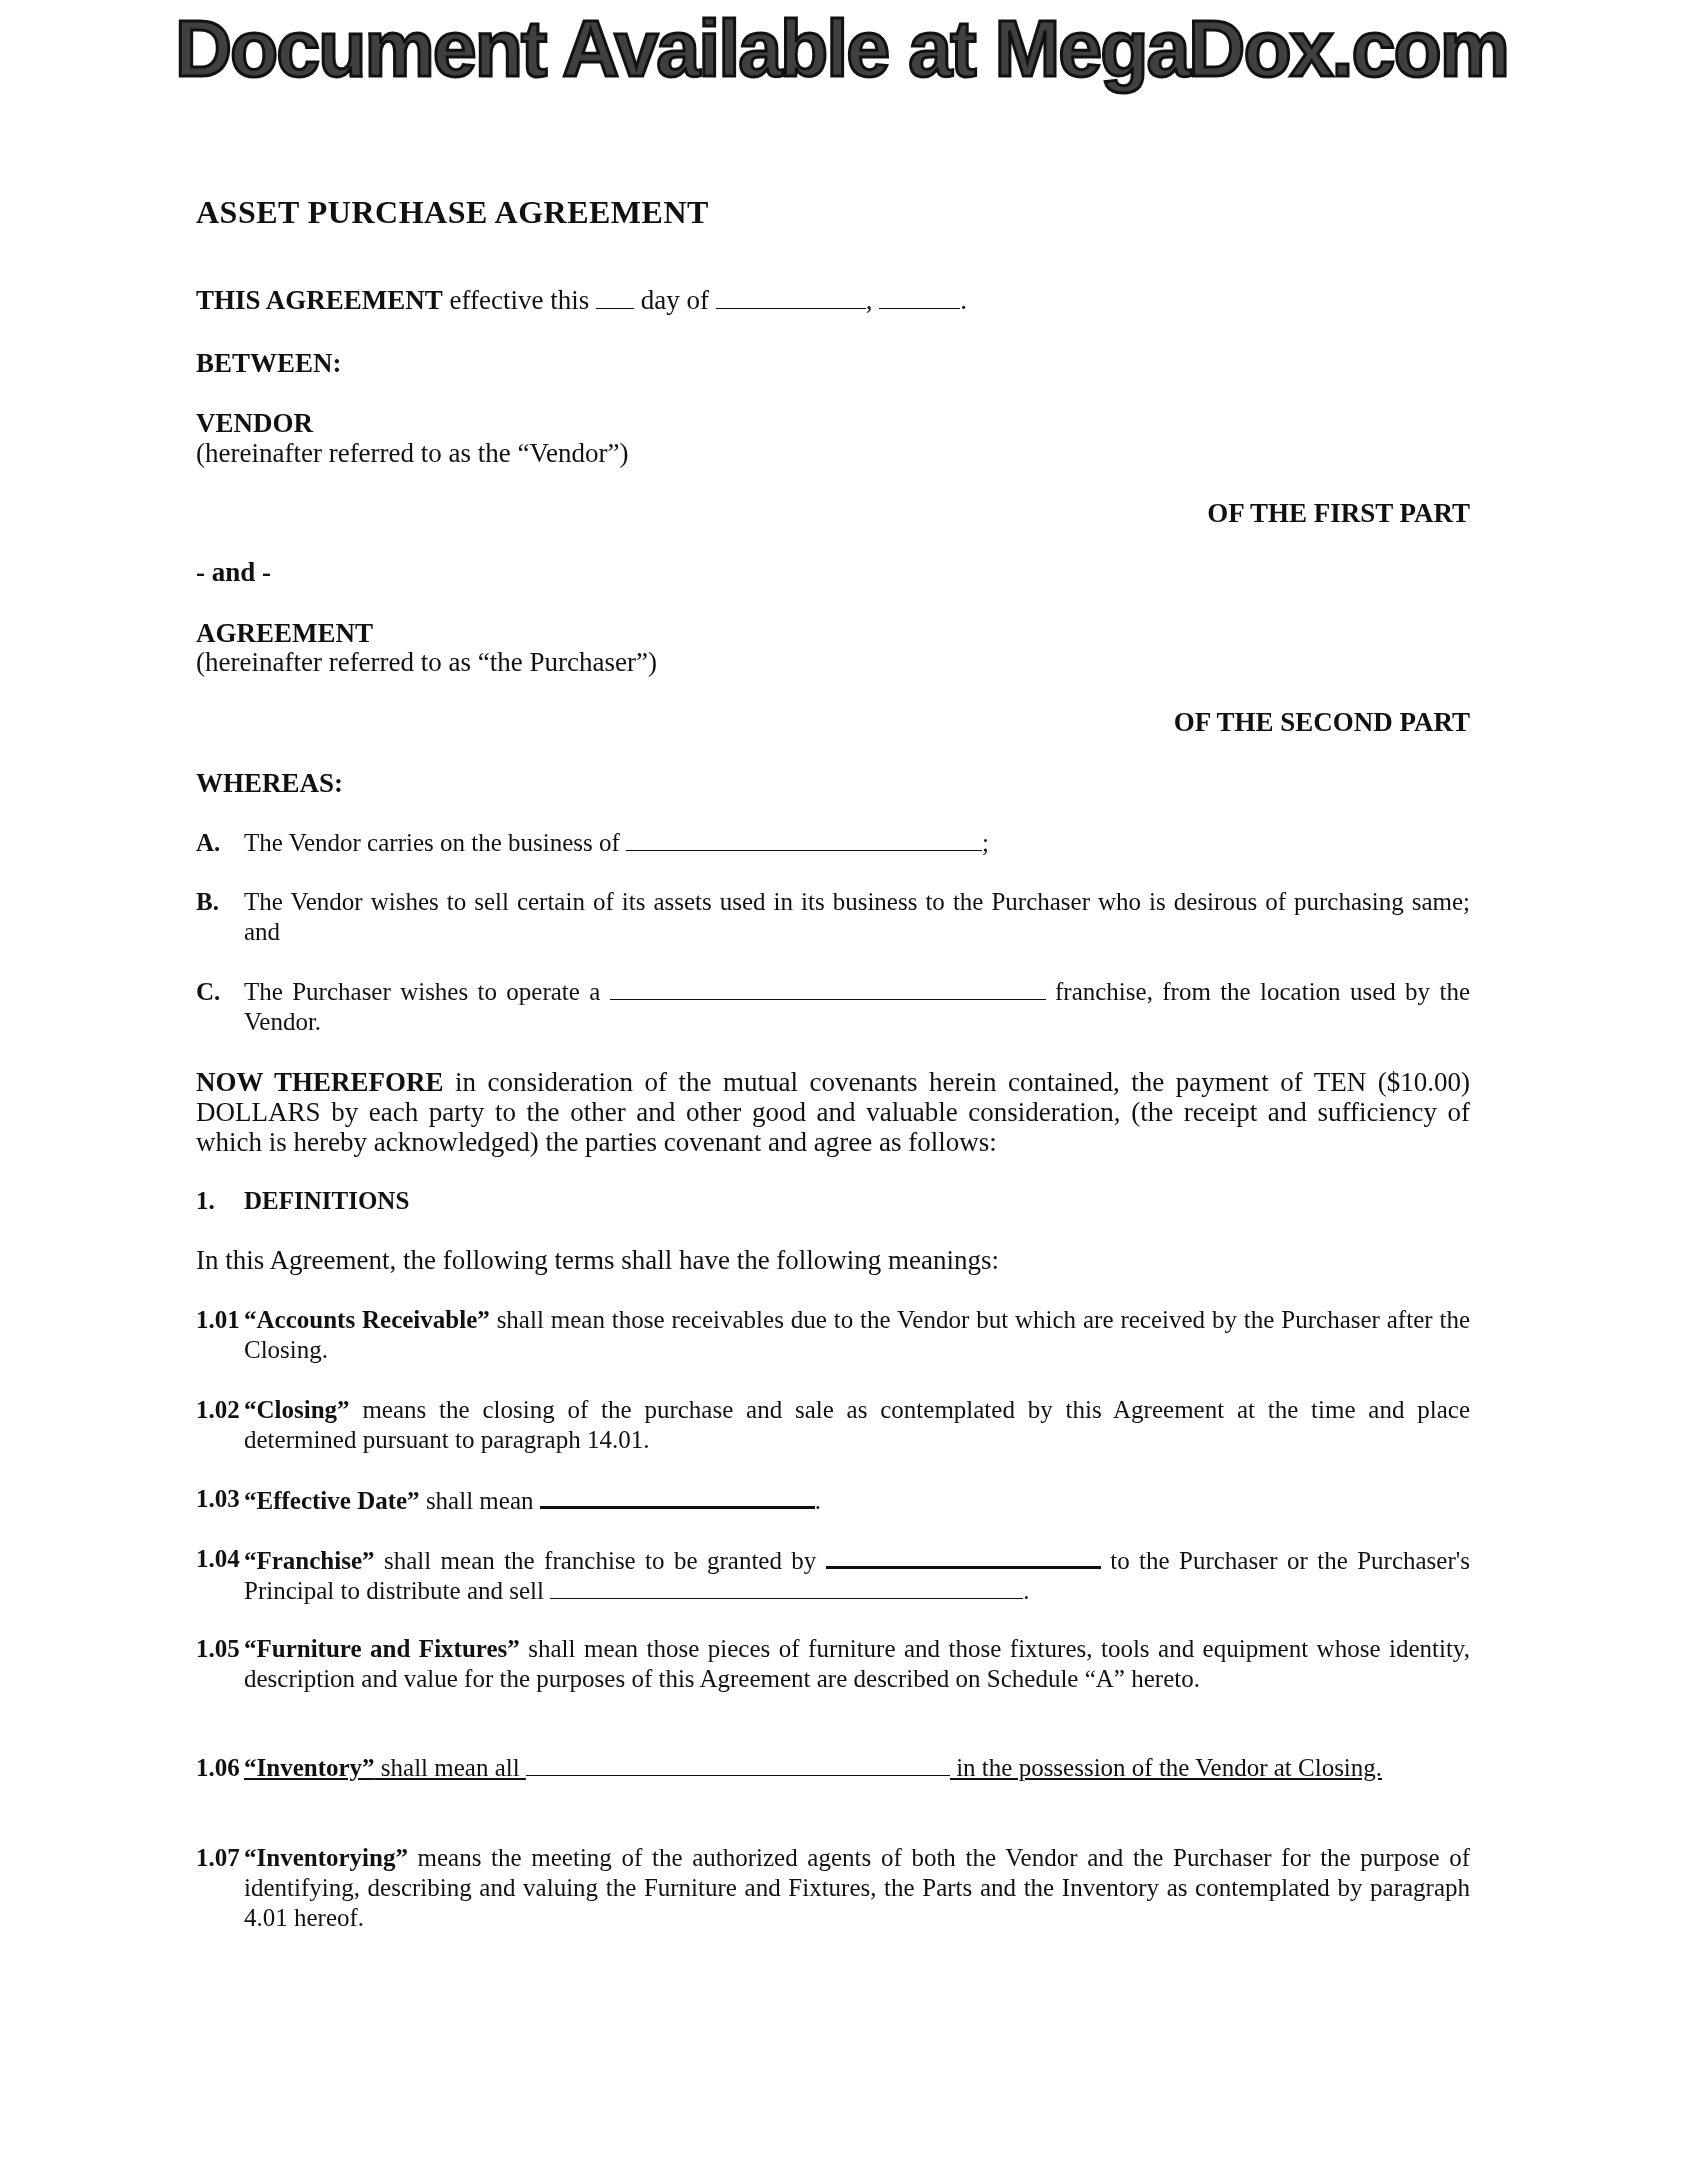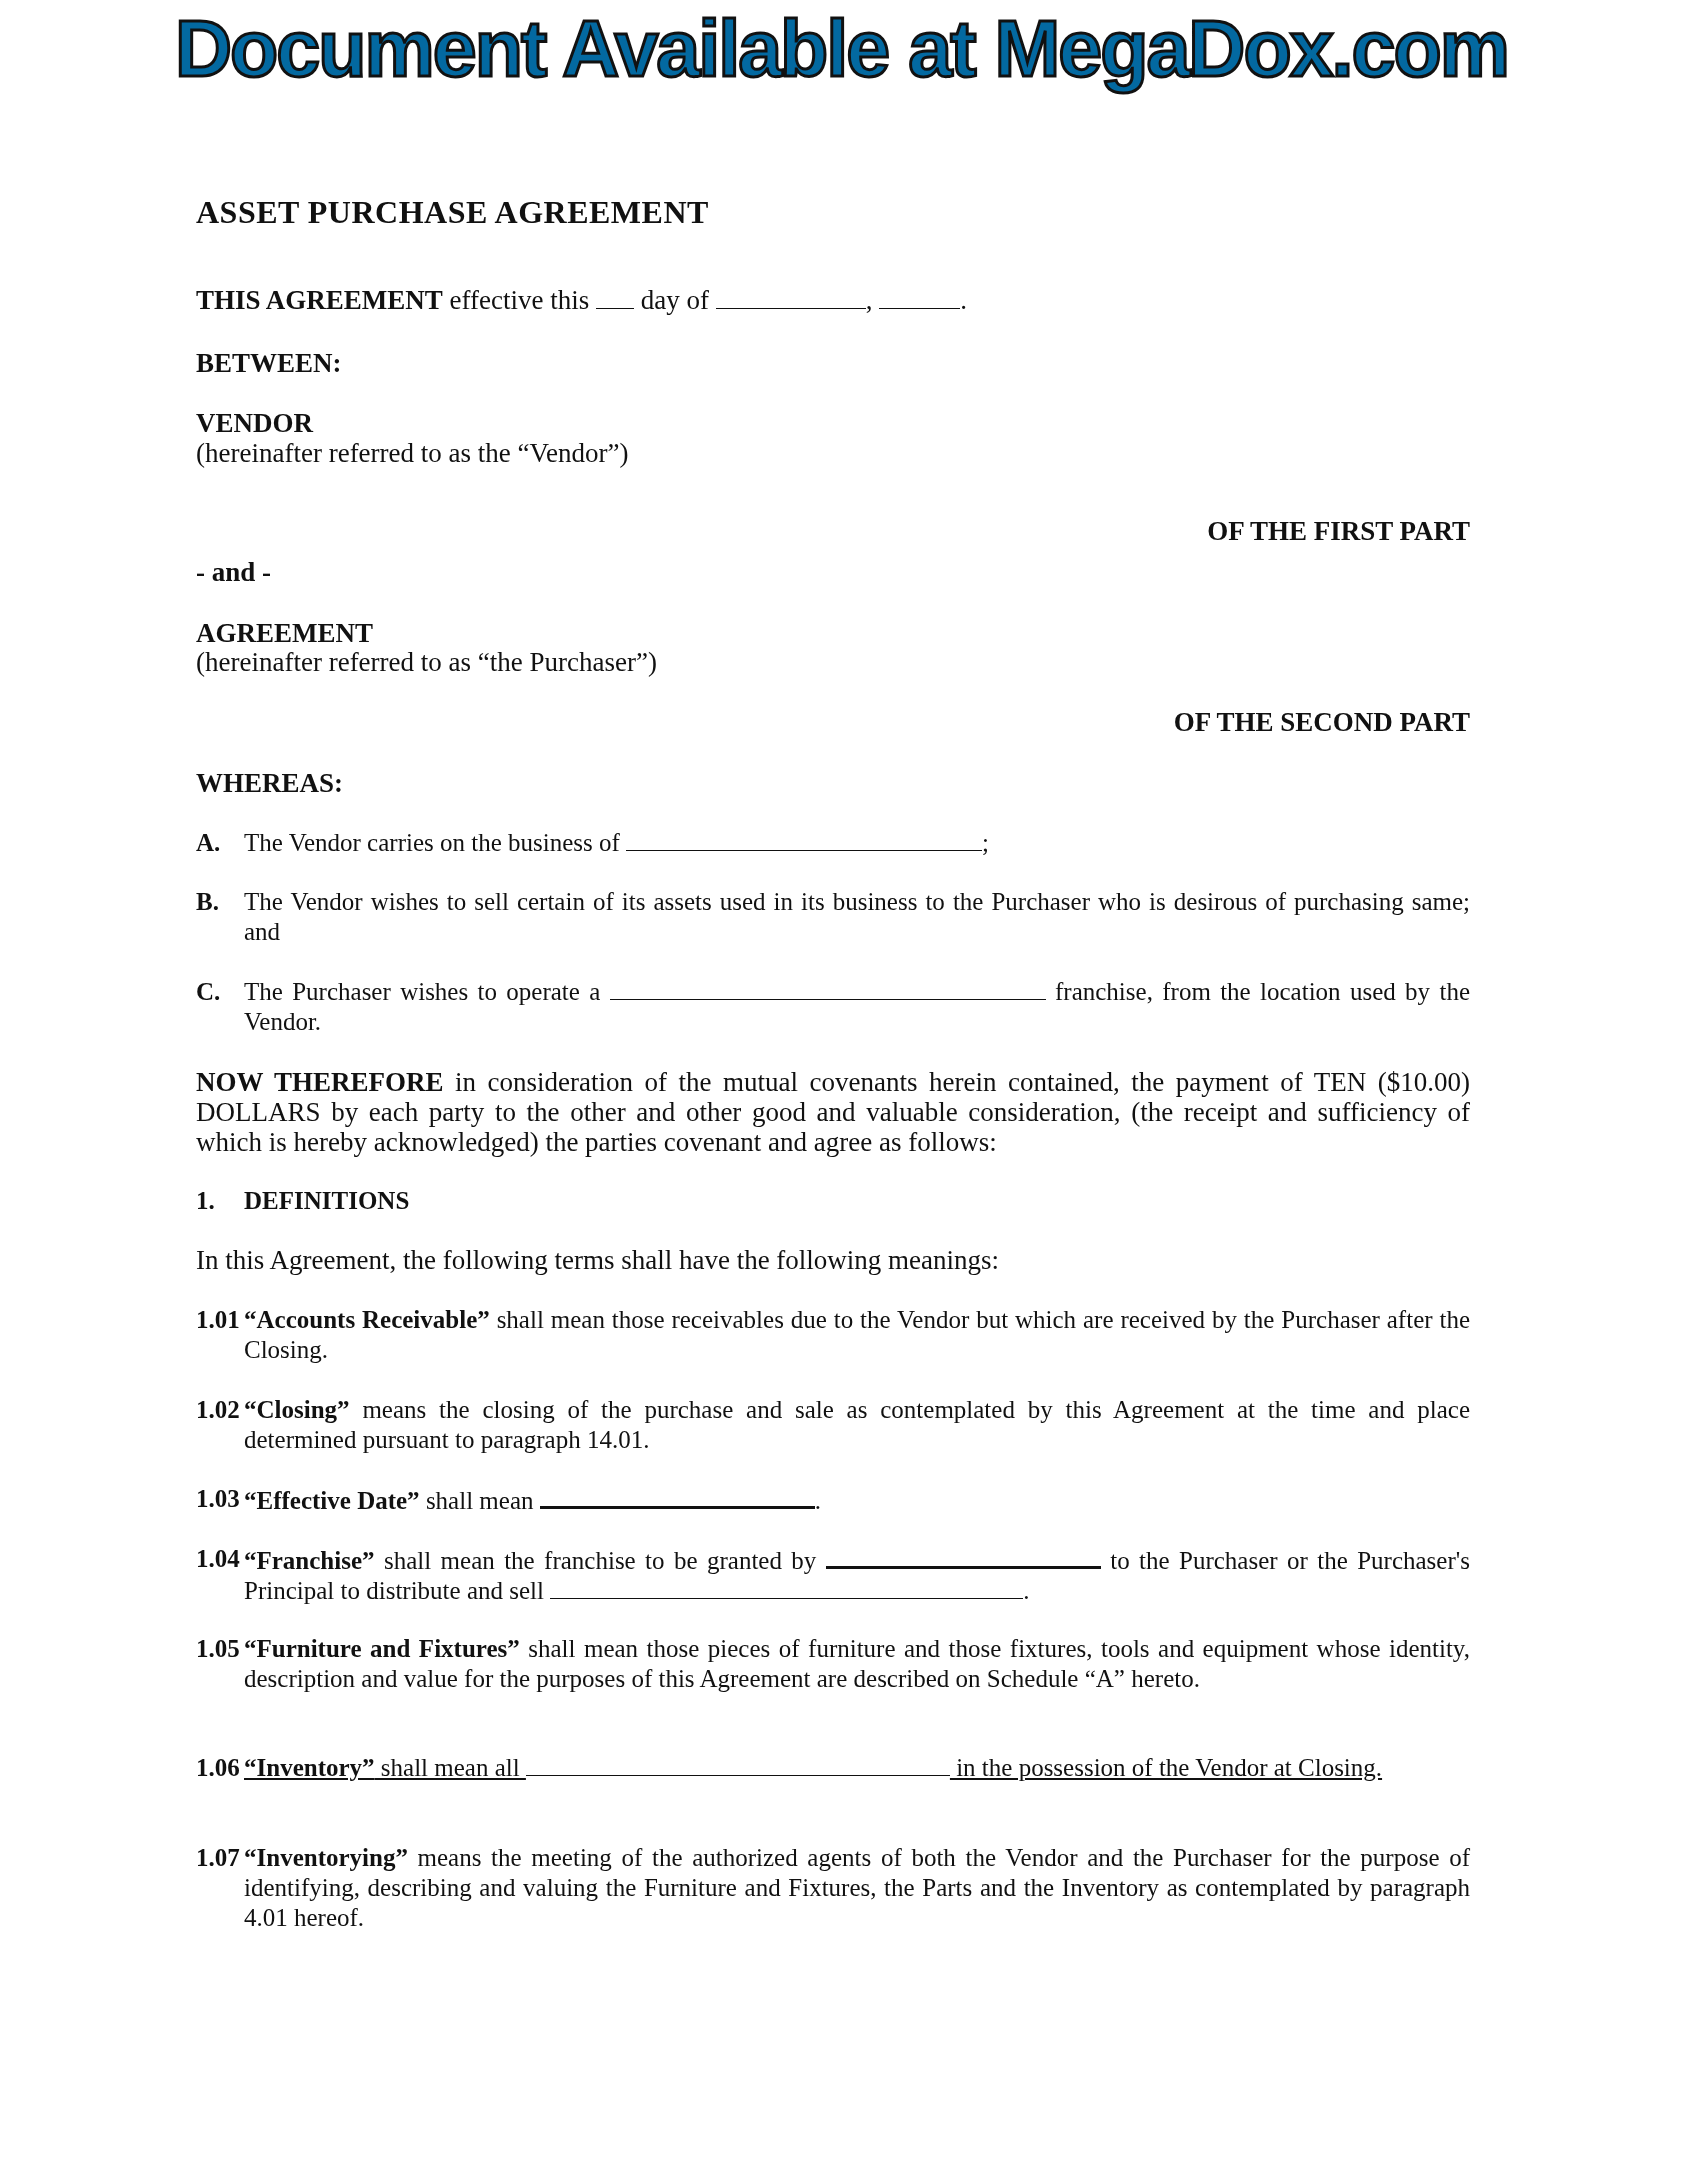--- a/index.html
+++ b/index.html
@@ -1,20 +1,20 @@
 <!DOCTYPE html>
 <html><head>
 <meta charset="utf-8">
 <style>
   html, body { margin:0; padding:0; background:#ffffff; }
   body { width:1683px; height:2178px; position:relative; overflow:hidden;
          font-family:"Liberation Serif", "DejaVu Serif", serif; color:#111; }
   .banner { position:absolute; top:4px; left:0; width:1683px; text-align:center;
             font-family:"Liberation Sans", "DejaVu Sans", sans-serif; font-weight:bold;
-            font-size:79px; letter-spacing:-2px; color:#0369a1;
+            font-size:79px; letter-spacing:-2px; color:#404040;
             -webkit-text-stroke:3px #111; line-height:89px; }
   .page { position:absolute; left:196px; width:1274px; top:0; }
   .abs { position:absolute; left:0; width:1274px; }
   .center { text-align:left; }
   .right { text-align:right; }
   .title { font-size:32px; font-weight:bold; letter-spacing:0.5px; }
   .txt { font-size:27px; line-height:30px; }
   .b { font-weight:bold; }
   .blank { display:inline-block; border-bottom:1.5px solid #111; height:22px; vertical-align:baseline; }
   .blank.thick { border-bottom:3px solid #111; }
@@ -33,21 +33,21 @@
   <div class="abs center title" style="top:194px;">ASSET PURCHASE AGREEMENT</div>
 
   <div class="abs center txt" style="top:285px;">
     <span class="b">THIS AGREEMENT</span><span> effective this </span><span class="blank" style="width:38px;"></span><span> day of </span><span class="blank" style="width:150px;"></span><span>, </span><span class="blank" style="width:81px;"></span><span>.</span>
   </div>
 
   <div class="abs txt b" style="top:348px;">BETWEEN:</div>
 
   <div class="abs center txt b" style="top:408px;">VENDOR</div>
   <div class="abs center txt" style="top:438px;">(hereinafter referred to as the “Vendor”)</div>
-  <div class="abs right txt b" style="top:498px;margin-top:18px;">OF THE FIRST PART</div>
+  <div class="abs right txt b" style="top:498px;">OF THE FIRST PART</div>
 
   <div class="abs center txt b" style="top:557px;">- and -</div>
 
   <div class="abs center txt b" style="top:618px;">AGREEMENT</div>
   <div class="abs center txt" style="top:647px;">(hereinafter referred to as “the Purchaser”)</div>
   <div class="abs right txt b" style="top:707px;">OF THE SECOND PART</div>
 
   <div class="abs txt b" style="top:768px;">WHEREAS:</div>
 
   <div class="item" style="top:828px;">

